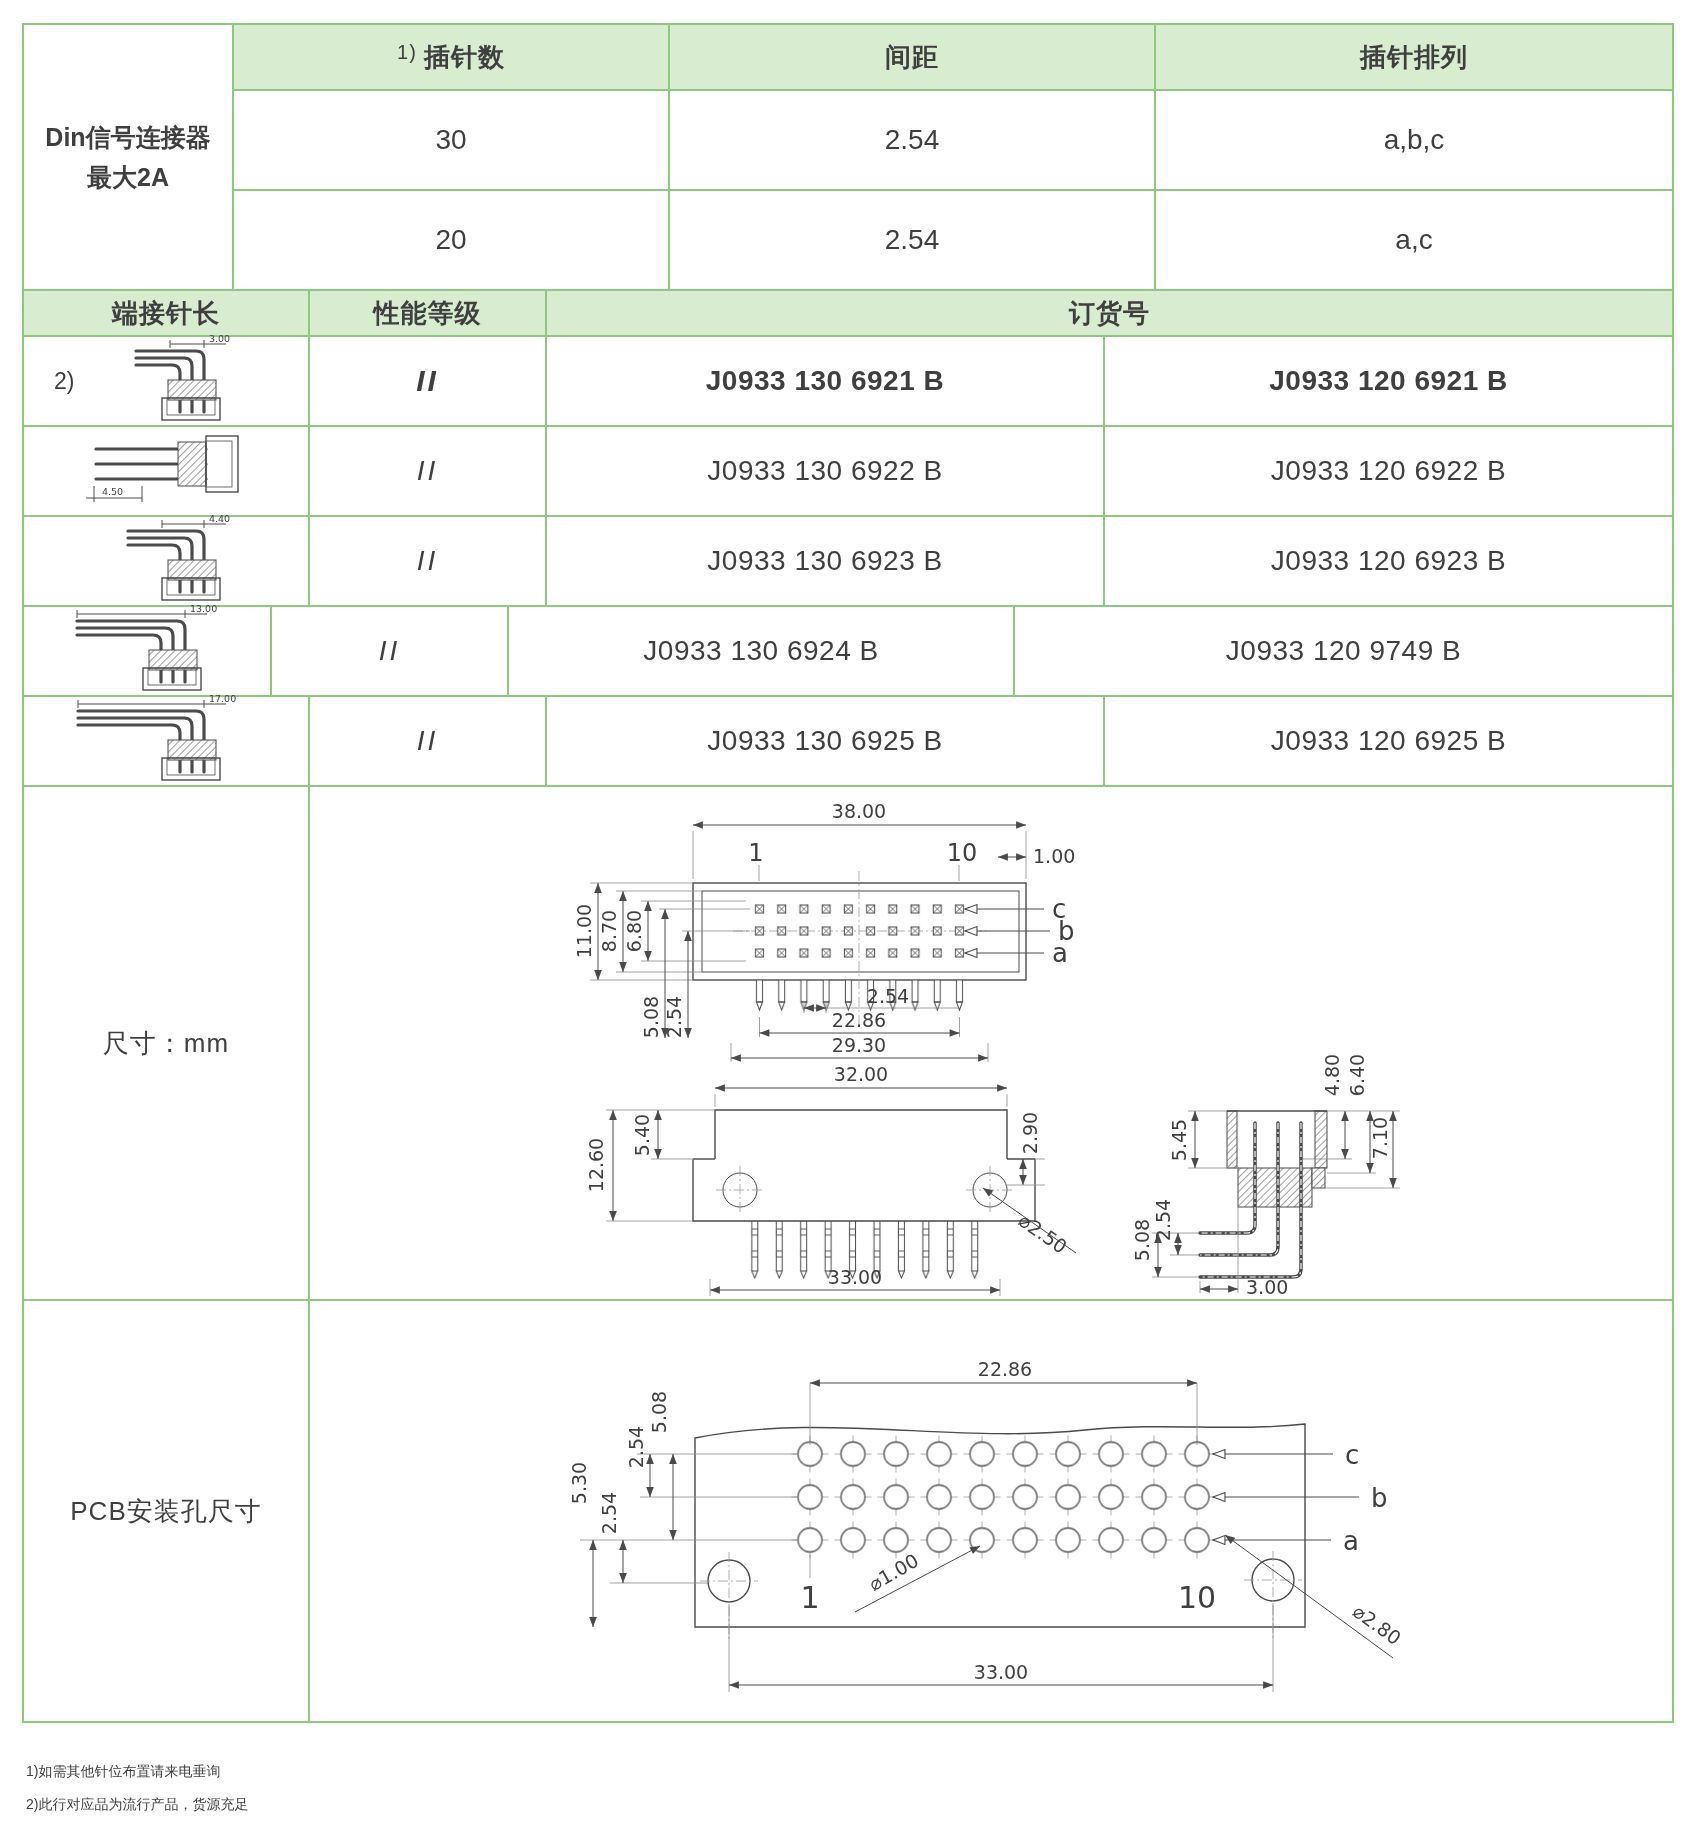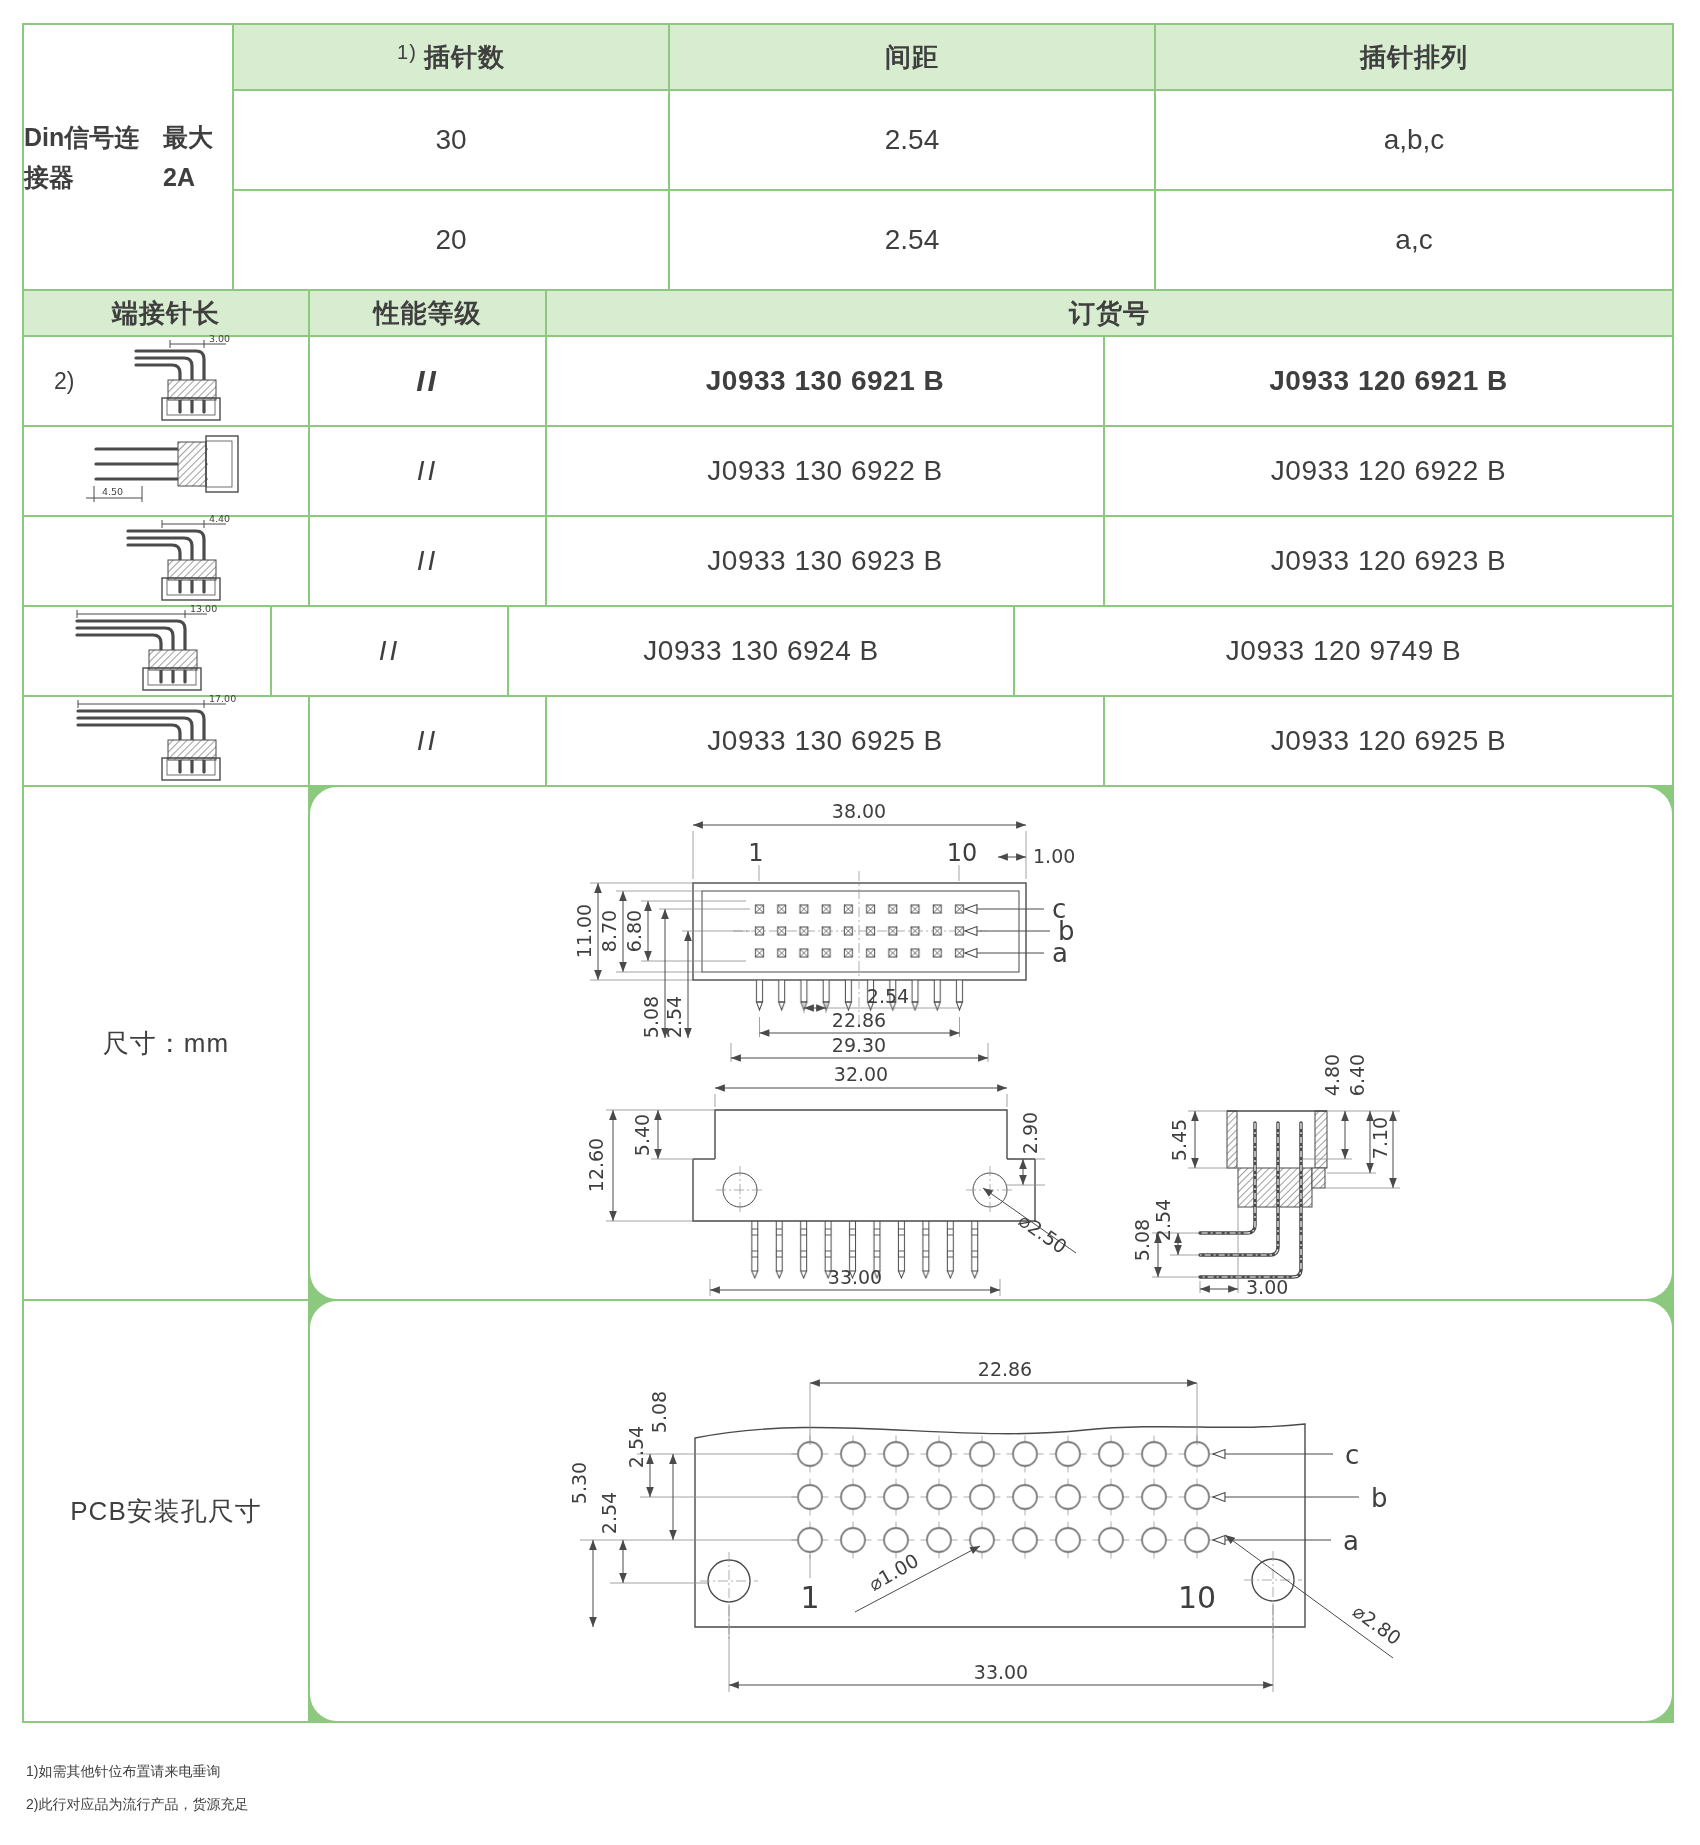--- a/index.html
+++ b/index.html
@@ -7,28 +7,28 @@
         font-family:"Liberation Sans","DejaVu Sans",sans-serif;color:#3f3f3f;}
   .tbl{position:absolute;left:22px;top:23px;width:1652px;box-sizing:border-box;
        background:#8cc87d;padding:2px;display:flex;flex-direction:column;row-gap:2px;}
   .band{display:flex;column-gap:2px;}
   .cell{display:flex;align-items:center;justify-content:center;background:#fff;
         box-sizing:border-box;position:relative;}
   .hcell{background:#d8ecd0;font-weight:bold;font-size:26px;letter-spacing:1px;}
   .grow{flex:1;}
   .num{font-size:28px;}
   .prefix{font-weight:normal;font-size:20px;position:relative;top:-5px;margin-right:7px;}
-  .prod{flex-direction:row;font-weight:bold;font-size:25px;line-height:40px;}
+  .prod{flex-direction:column;font-weight:bold;font-size:25px;line-height:40px;}
   .order{font-size:28px;letter-spacing:0.5px;}
   .strong .order{font-weight:bold;}
   .grade{font-size:28px;letter-spacing:3px;font-style:italic;}
   .strong .grade{font-weight:bold;font-size:30px;}
   .note{position:absolute;left:30px;top:50%;transform:translateY(-50%);font-size:23px;}
   .seclabel{font-size:26px;letter-spacing:1px;}
-  .drawcell{display:block;border-radius:27px;}
+  .drawcell{display:block;}
   .fnotes{position:absolute;left:26px;top:1755px;font-size:14px;line-height:33px;}
   
   svg{overflow:visible;}
   .ln{stroke:#4a4a4a;stroke-width:1.4;fill:none;}
   .ln2{stroke:#4a4a4a;stroke-width:1;fill:none;}
   .dl{stroke:#4a4a4a;stroke-width:1;fill:none;}
   .xl{stroke:#8a8a8a;stroke-width:0.8;fill:none;}
   .cl{stroke:#9a9a9a;stroke-width:0.8;fill:none;stroke-dasharray:10 3 2 3;}
   .dt{font-size:19px;fill:#3f3f3f;font-family:"DejaVu Sans",sans-serif;}
   .dt2{font-size:24px;fill:#3f3f3f;font-family:"DejaVu Sans",sans-serif;}

